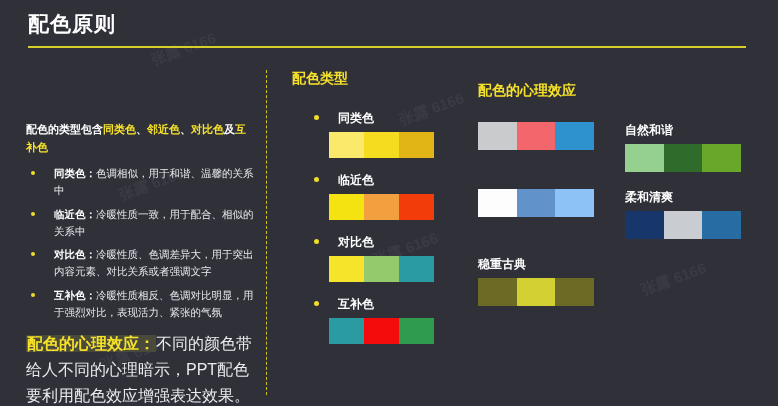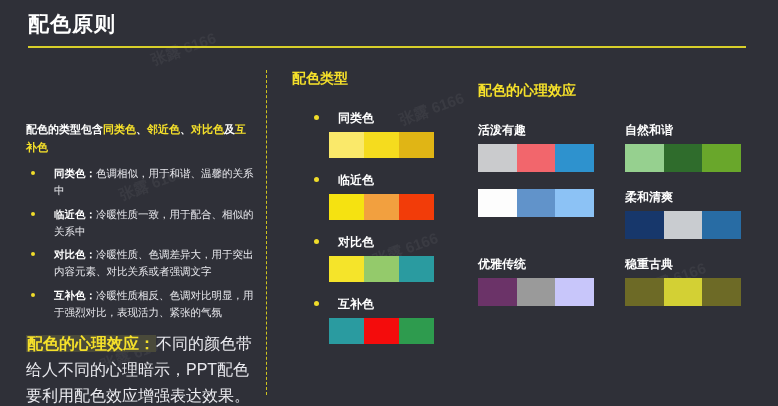--- a/index.html
+++ b/index.html
@@ -235,21 +235,20 @@
       </div>
     </div>
   </div>
 
   <div class="col-right">
     <div class="col-head">配色的心理效应</div>
 
     <div class="mood-grid">
 
       <div>
-        <div class="mood-label">活泼有趣</div>
         <div class="mood-row">
           <span style="background: rgb(202, 203, 205);"></span>
           <span style="background: rgb(242, 102, 108);"></span>
           <span style="background: rgb(46, 146, 206);"></span>
         </div>
       </div>
 
       <div>
         <div class="mood-label">自然和谐</div>
         <div class="mood-row">
@@ -269,28 +268,20 @@
 
       <div>
         <div class="mood-label">柔和清爽</div>
         <div class="mood-row">
           <span style="background: rgb(23, 55, 107);"></span>
           <span style="background: rgb(201, 204, 208);"></span>
           <span style="background: rgb(40, 108, 164);"></span>
         </div>
       </div>
 
-      <div>
-        <div class="mood-label">优雅传统</div>
-        <div class="mood-row">
-          <span style="background: rgb(107, 51, 104);"></span>
-          <span style="background: rgb(154, 154, 154);"></span>
-          <span style="background: rgb(200, 198, 250);"></span>
-        </div>
-      </div>
 
       <div>
         <div class="mood-label">稳重古典</div>
         <div class="mood-row">
           <span style="background: rgb(109, 106, 38);"></span>
           <span style="background: rgb(211, 208, 52);"></span>
           <span style="background: rgb(109, 106, 38);"></span>
         </div>
       </div>
 

